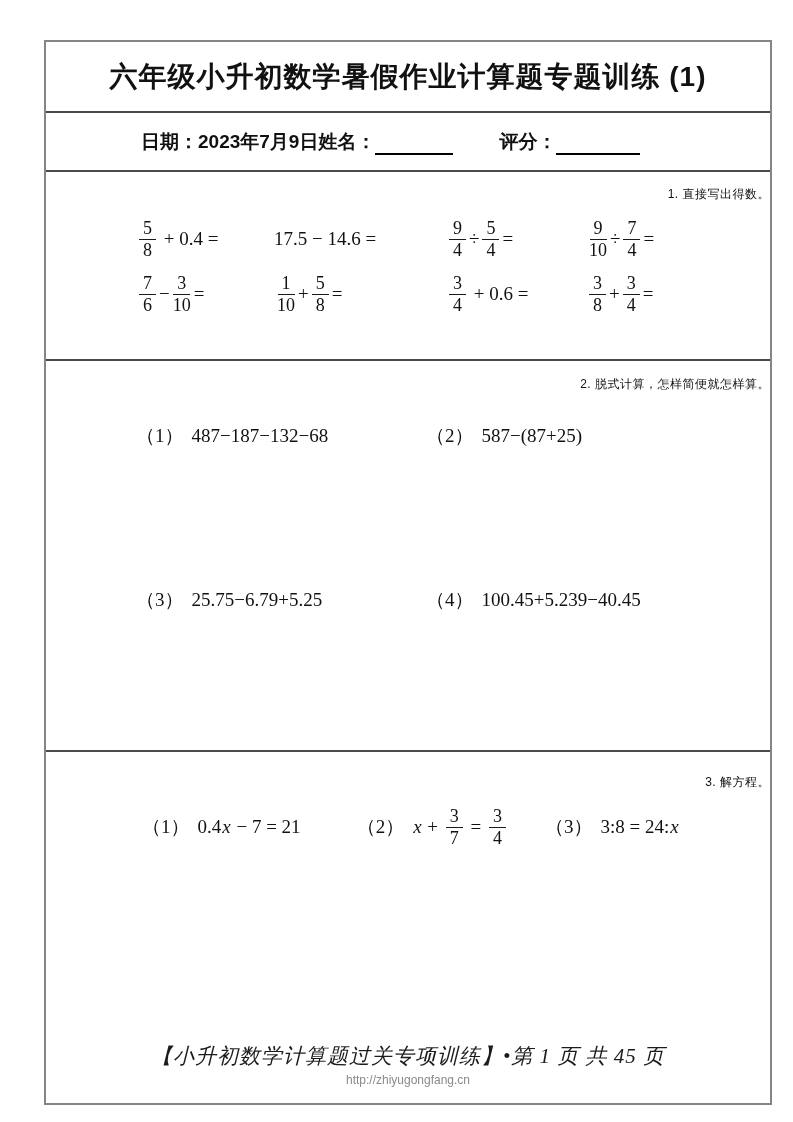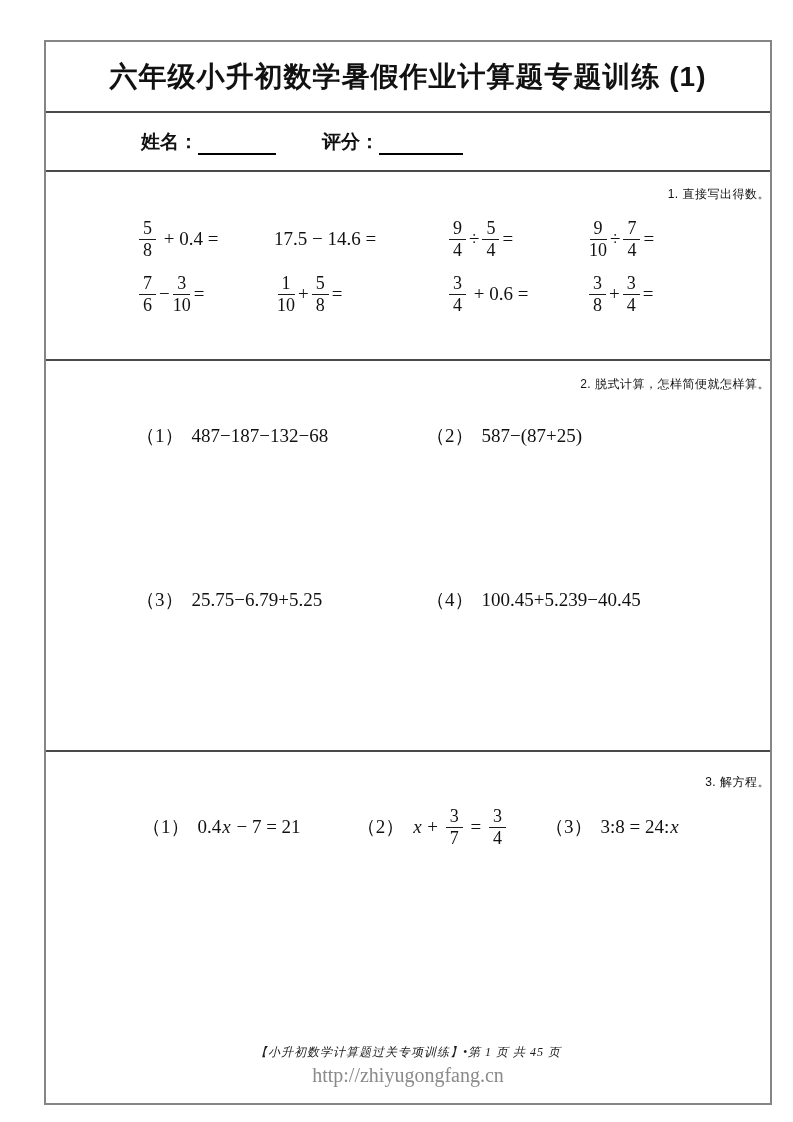--- a/index.html
+++ b/index.html
@@ -52,34 +52,35 @@
   }
   .math .t{}
   .math .v{font-style:italic;padding:0 1px;}
   .frac{
     display:inline-flex;flex-direction:column;align-items:center;
     line-height:1.05;margin:0 3px;text-align:center;font-size:18px;
   }
   .frac .fn{padding:0 4px 1px;border-bottom:1.4px solid #1a1a1a;}
   .frac .fd{padding-top:1px;}
   .footer{position:absolute;left:0;right:0;bottom:16px;text-align:center;}
-  .footer-line1{font-family:"Liberation Serif",serif;font-style:italic;font-size:12px;color:#1c1c1c;letter-spacing:1px;}
-  .footer-url{font-family:Liberation Serif, serif;font-size:20px;color:var(--url-gray);margin-top:3px;}
+  .footer-line1{font-family:"Liberation Serif",serif;font-style:italic;font-size:21px;color:#1c1c1c;letter-spacing:1px;}
+  .footer-url{font-family:Liberation Sans, sans-serif;font-size:12px;color:var(--url-gray);margin-top:3px;}
 </style>
 </head>
 <body>
 
 <div class="sheet">
   <div class="frame">
 
     <div class="cell cell-title">
       <div class="doc-title">六年级小升初数学暑假作业计算题专题训练 (1)</div>
     </div>
 
     <div class="cell cell-date">
+      <span class="meta-label">日期：2023年7月9日</span>
       <span class="meta-label lbl-name">姓名：</span>
       <span class="uline uline-name"></span>
       <span class="meta-label lbl-score">评分：</span>
       <span class="uline uline-score"></span>
     </div>
 
     <div class="cell cell-s1">
       <div class="s-heading">1. 直接写出得数。</div>
       <div class="s1-grid">
         <span class="math"><span class="frac"><span class="fn">5</span><span class="fd">8</span></span><span class="t"> + 0.4 =</span></span>

